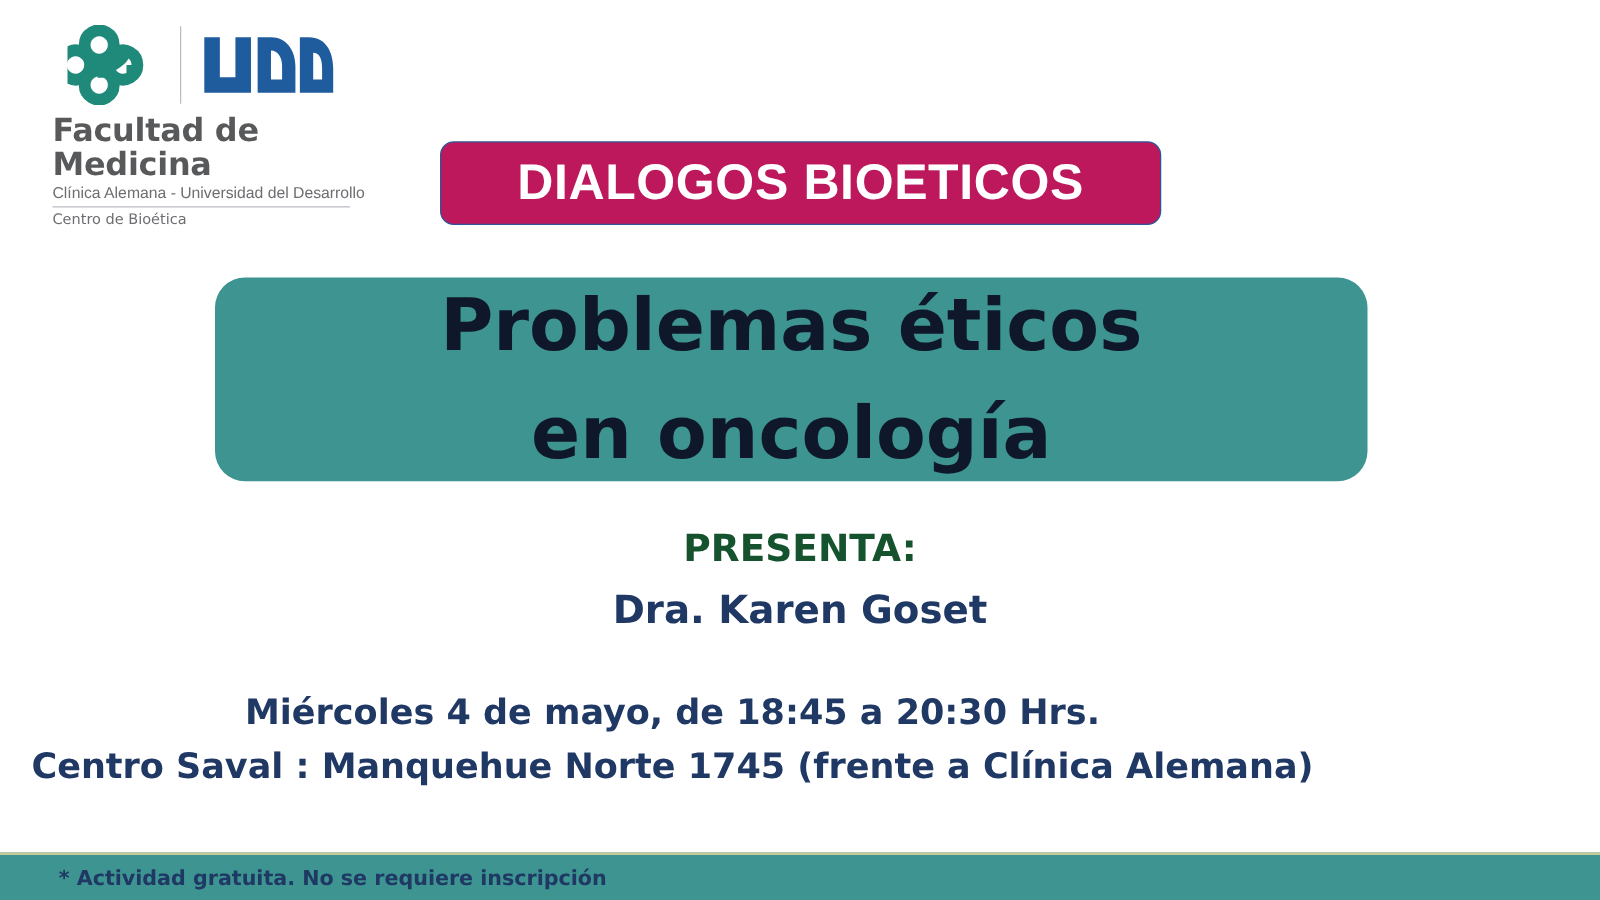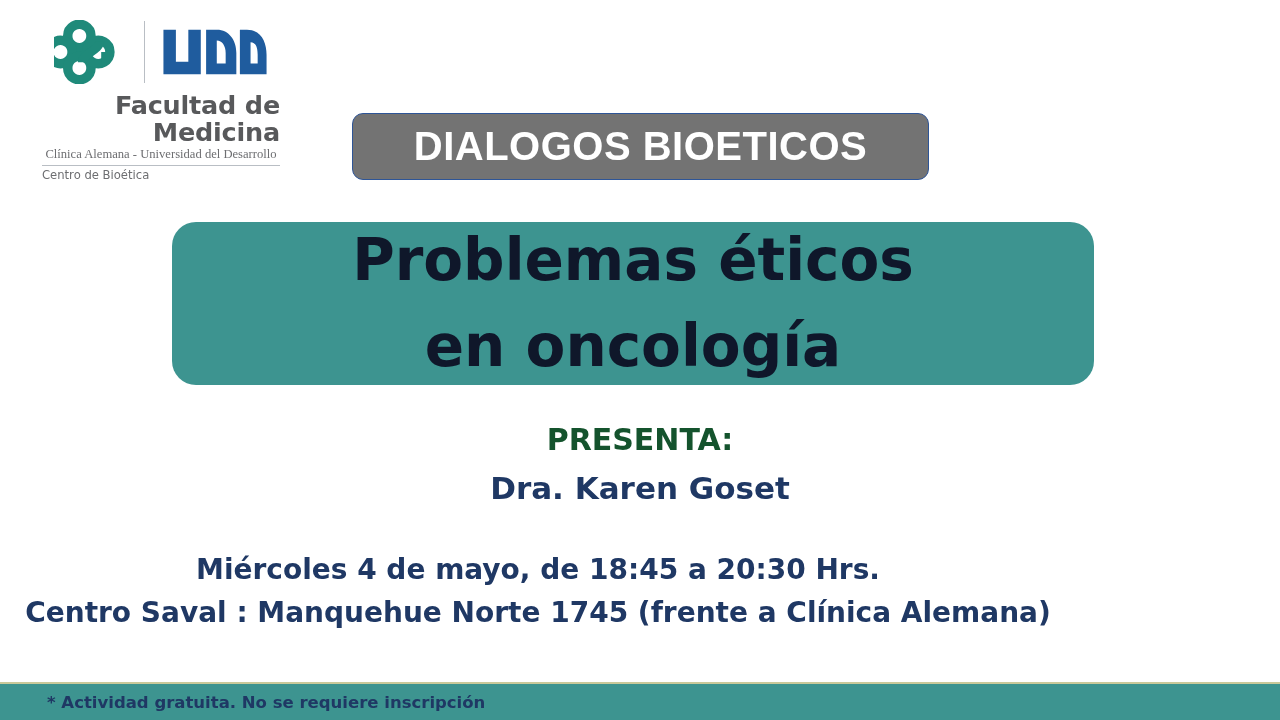--- a/index.html
+++ b/index.html
@@ -39,32 +39,32 @@
     height: 62px;
     background: #b9bec4;
     margin: 0 16px 0 16px;
   }
   #udd-icon {
     width: 108px;
     height: 48px;
     display: block;
   }
   #facultad-line {
-    text-align: right;
+    text-align: left;
     font-family: "DejaVu Sans", sans-serif;
     font-weight: bold;
     font-size: 25.5px;
     color: #58595b;
     letter-spacing: -0.2px;
     line-height: 1.05;
     margin-top: 4px;
   }
   #clinica-line {
     text-align: center;
-    font-family: Liberation Serif, serif;
+    font-family: Liberation Sans, sans-serif;
     font-size: 12.6px;
     color: #6d6e71;
     line-height: 1.2;
     margin-top: 1px;
     white-space: nowrap;
   }
   #centro-rule {
     height: 1px;
     background: #b9bec4;
     margin: 3px 0 2px 0;
@@ -76,21 +76,21 @@
     color: #6d6e71;
   }
 
   
   #title-banner {
     position: absolute;
     left: 352px;
     top: 113px;
     width: 577px;
     height: 67px;
-    background: #737373;
+    background: #be185d;
     border: 1.5px solid #2e5597;
     border-radius: 11px;
     display: flex;
     align-items: center;
     justify-content: center;
     box-sizing: border-box;
   }
   #title-banner-text {
     color: #ffffff;
     font-family: "Liberation Sans", sans-serif;

